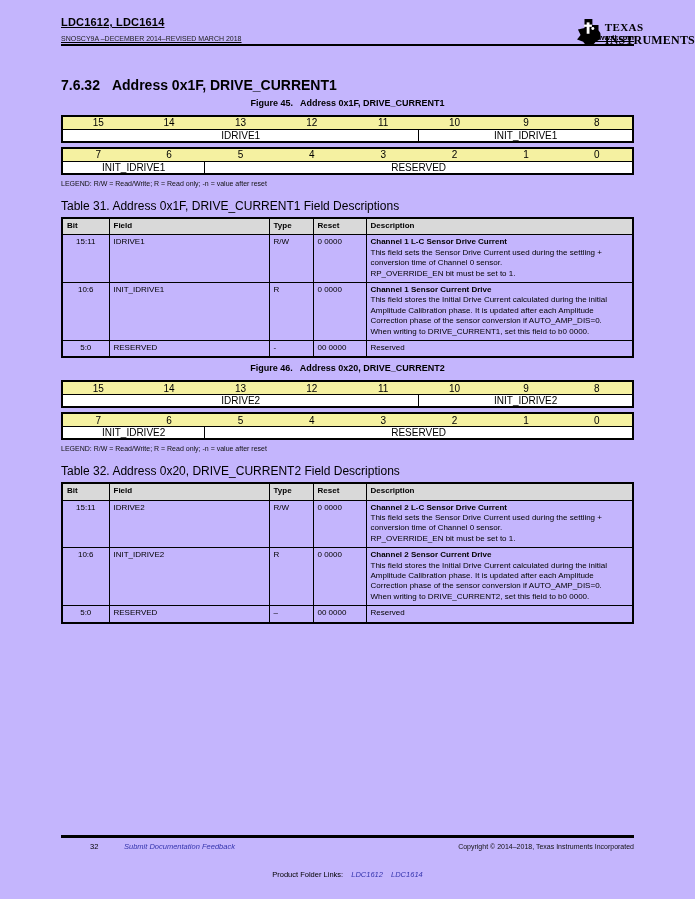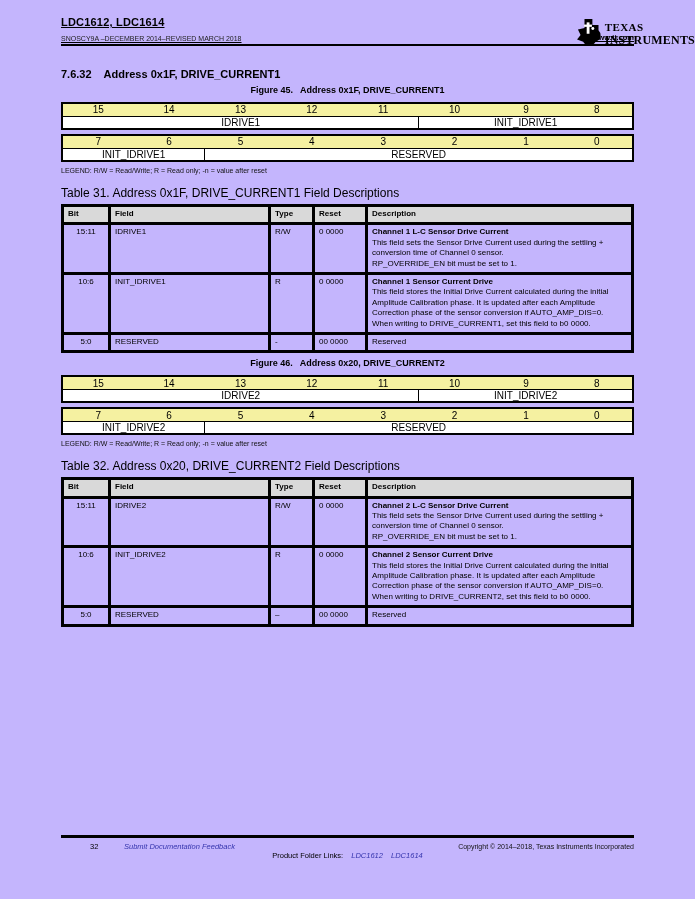--- a/index.html
+++ b/index.html
@@ -18,55 +18,55 @@
   .website { font-size:7.5px; font-weight:bold; color:#000; text-decoration:none; }
   .hrule { border-top:2.5px solid #000; margin-top:2px; }
 
   .logo { position:absolute; right:0px; top:18px; display:flex; align-items:flex-start; }
   .logo svg { display:block; }
   .logotext { margin-left:3px; font-family:"Liberation Serif", serif; font-weight:bold; line-height:1; margin-top:4px; }
   .logotext .l1 { font-size:11px; letter-spacing:.4px; text-transform:uppercase; }
   .logotext .l2 { font-size:12px; letter-spacing:.2px; text-transform:uppercase; margin-top:1px; }
 
   
-  .sechead { font-size:11px; font-weight:bold; margin-top:22px; }
+  .sechead { font-size:14px; font-weight:bold; margin-top:31px; }
   .sechead .num { margin-right:12px; }
   .figcap { text-align:center; font-size:9px; font-weight:bold; margin:5px 0 7px 0; }
   .figcap .flabel { margin-right:7px; }
 
   table.reg { width:100%; border-collapse:collapse; table-layout:fixed; }
   table.reg.grp { border:2px solid #000; }
   table.reg + table.reg { margin-top:4px; }
   table.reg td { height:13px; font-size:10px; text-align:center; padding:0 2px; overflow:hidden; }
   tr.bits td { background:#f5f1a1; }
   tr.flds td { background:#fff; border-top:1px solid #000; }
   tr.flds td + td { border-left:1px solid #000; }
 
   .legend { font-size:7px; margin-top:5px; color:#111; }
 
   .tabcap { text-align:left; font-size:12px; font-weight:normal; margin:12px 0 4px 0; }
 
   table.desc { width:100%; border-collapse:collapse; border:2px solid #000; font-size:8px; }
-  table.desc th, table.desc td { border:3px solid #000000; padding:2px 4px 3px 4px; vertical-align:top; line-height:1.3;margin-left:12px; }
+  table.desc th, table.desc td { border:1px solid #000000; padding:2px 4px 3px 4px; vertical-align:top; line-height:1.3;margin-left:12px; }
   table.desc th { background:#d9d9d9; font-weight:bold; text-align:left; height:13px; }
   col.c-bit { width:47px; } col.c-field { width:160px; } col.c-type { width:44px; } col.c-reset { width:53px; }
   th.c-bit, td.c-bit { text-align:center; }
   .dt { font-weight:bold; }
   .dt:empty { display:none; }
   .db { white-space:pre-line; }
 
   
   .foot { position:absolute; left:61px; width:573px; top:835px; }
   .frule { height:2px; border-top:1px solid #000; border-bottom:2px solid #000; }
   .frow { display:flex; justify-content:space-between; margin-top:4px; font-size:7.5px;padding-left:29px; }
   .fleft { display:flex; }
   .pageno { width:34px; }
   a.bluelink { color:#3434ad; font-style:italic; text-decoration:none; }
   .fright { color:#111; font-size:7px; padding-top:1px; }
-  .pfl { text-align:center; font-size:7.5px; margin-top:0; }
+  .pfl { text-align:center; font-size:7.5px; margin-top:19px; }
   .pfl a.bluelink { margin-left:6px; }
 </style>
 </head>
 <body>
 
 <div class="page">
 
   <div class="logo">
     <span>
       <svg width="28" height="28" viewBox="0 0 32 32">

